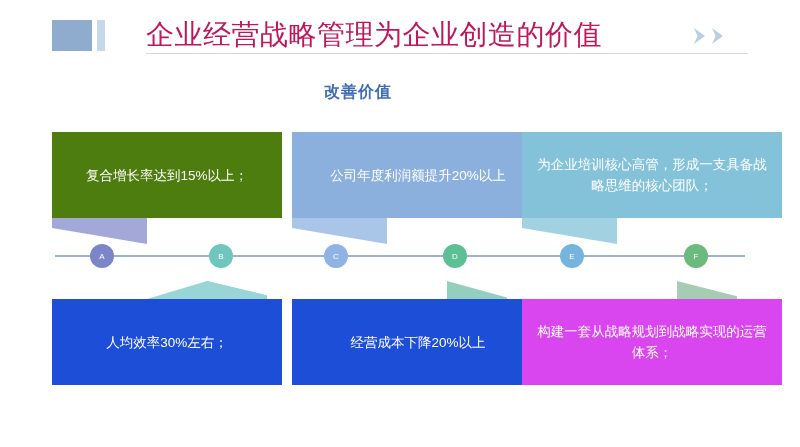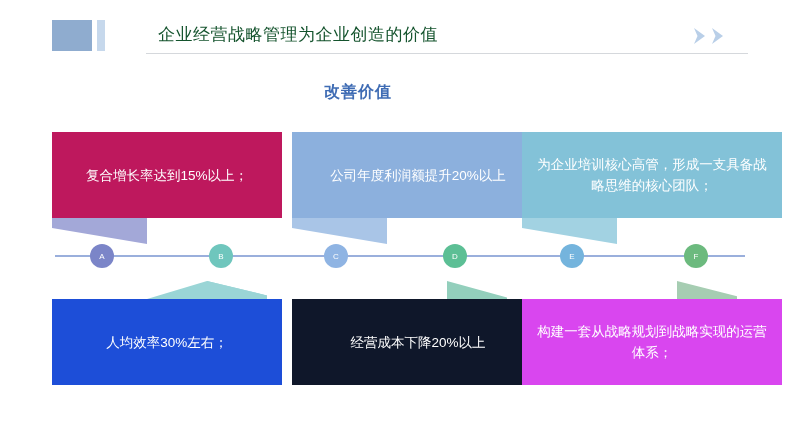--- a/index.html
+++ b/index.html
@@ -30,26 +30,25 @@
   .hdr-block-light {
     position: absolute;
     left: 97px; top: 20px;
     width: 8px; height: 31px;
     background: #c6d8ec;
   }
   .hdr-title {
     position: absolute;
     left: 146px; top: 20px;
     width: 520px;
-    font-size: 17px;
+    font-size: 28px;
     line-height: 30px;
-    color: #14532d;
+    color: #be185d;
     letter-spacing: 0.5px;
     white-space: nowrap;
-    margin-left: 12px;
   }
   .hdr-rule {
     position: absolute;
     left: 146px; top: 53px;
     width: 602px; height: 1px;
     background: #d5d8dc;
   }
   .hdr-arrows {
     position: absolute;
     left: 690px; top: 24px;
@@ -130,21 +129,21 @@
   <div class="hdr-arrows">
     <svg width="46" height="24" viewBox="0 0 46 24" aria-hidden="true">
       <path d="M4 4 L15 12 L4 20 L7.5 12 Z" fill="#b9cfe8"></path>
       <path d="M22 4 L33 12 L22 20 L25.5 12 Z" fill="#b9cfe8"></path>
     </svg>
   </div>
 </div>
 
 <div class="subtitle">改善价值</div>
 
-<div class="card r1 c1" style="background:#be185d">
+<div class="card r1 c1" style="background:#4d7c0f">
   <span class="card-text">复合增长率达到15%以上；</span>
 </div>
 <div class="tail" style="left:52px; top:218px;">
   <svg width="120" height="26" viewBox="0 0 120 26">
     <polygon points="0,0 95,0 95,26 0,10" fill="#a3a8d8"></polygon>
   </svg>
 </div>
 
 <div class="card r1 c2" style="background:#8cb0dd">
   <span class="card-text">公司年度利润额提升20%以上</span>
@@ -193,21 +192,21 @@
 </div>
 <div class="card r2 c1" style="background:#1d4ed8">
   <span class="card-text">人均效率30%左右；</span>
 </div>
 
 <div class="tail" style="left:387px; top:281px;">
   <svg width="120" height="20" viewBox="0 0 120 20">
     <polygon points="60,0 125,18 60,18" fill="#93cfbc"></polygon>
   </svg>
 </div>
-<div class="card r2 c2" style="background:#0f172a">
+<div class="card r2 c2" style="background:#1d4ed8">
   <span class="card-text">经营成本下降20%以上</span>
 </div>
 
 <div class="tail" style="left:617px; top:281px;">
   <svg width="120" height="20" viewBox="0 0 120 20">
     <polygon points="60,0 131,18 60,18" fill="#a6cdb2"></polygon>
   </svg>
 </div>
 <div class="card r2 c3" style="background:#d946ef">
   <span class="card-text">构建一套从战略规划到战略实现的运营体系；</span>

